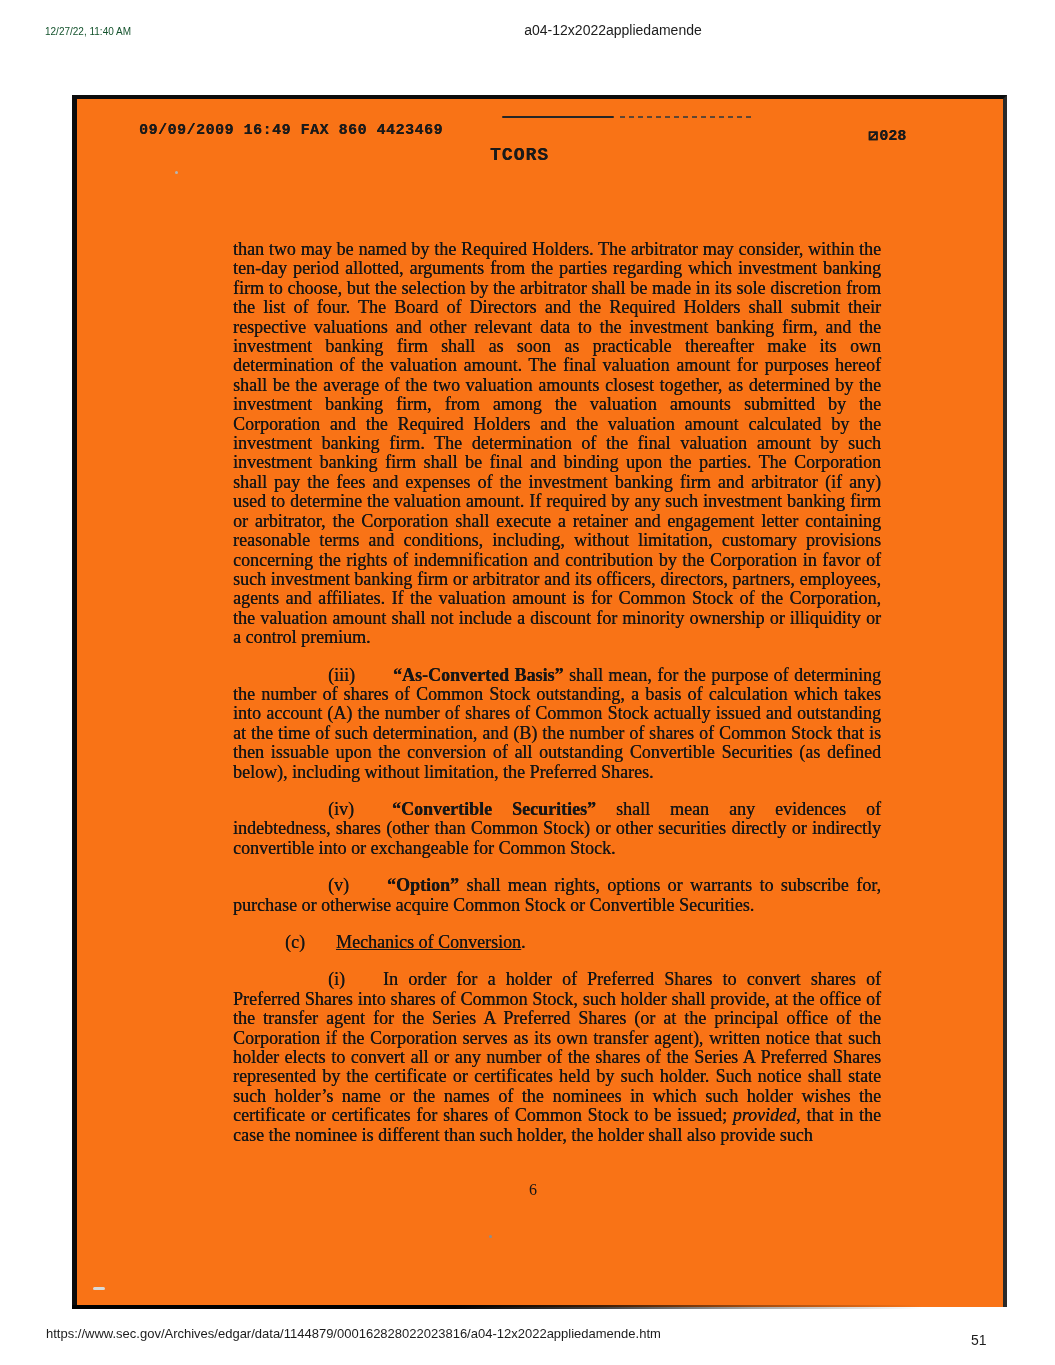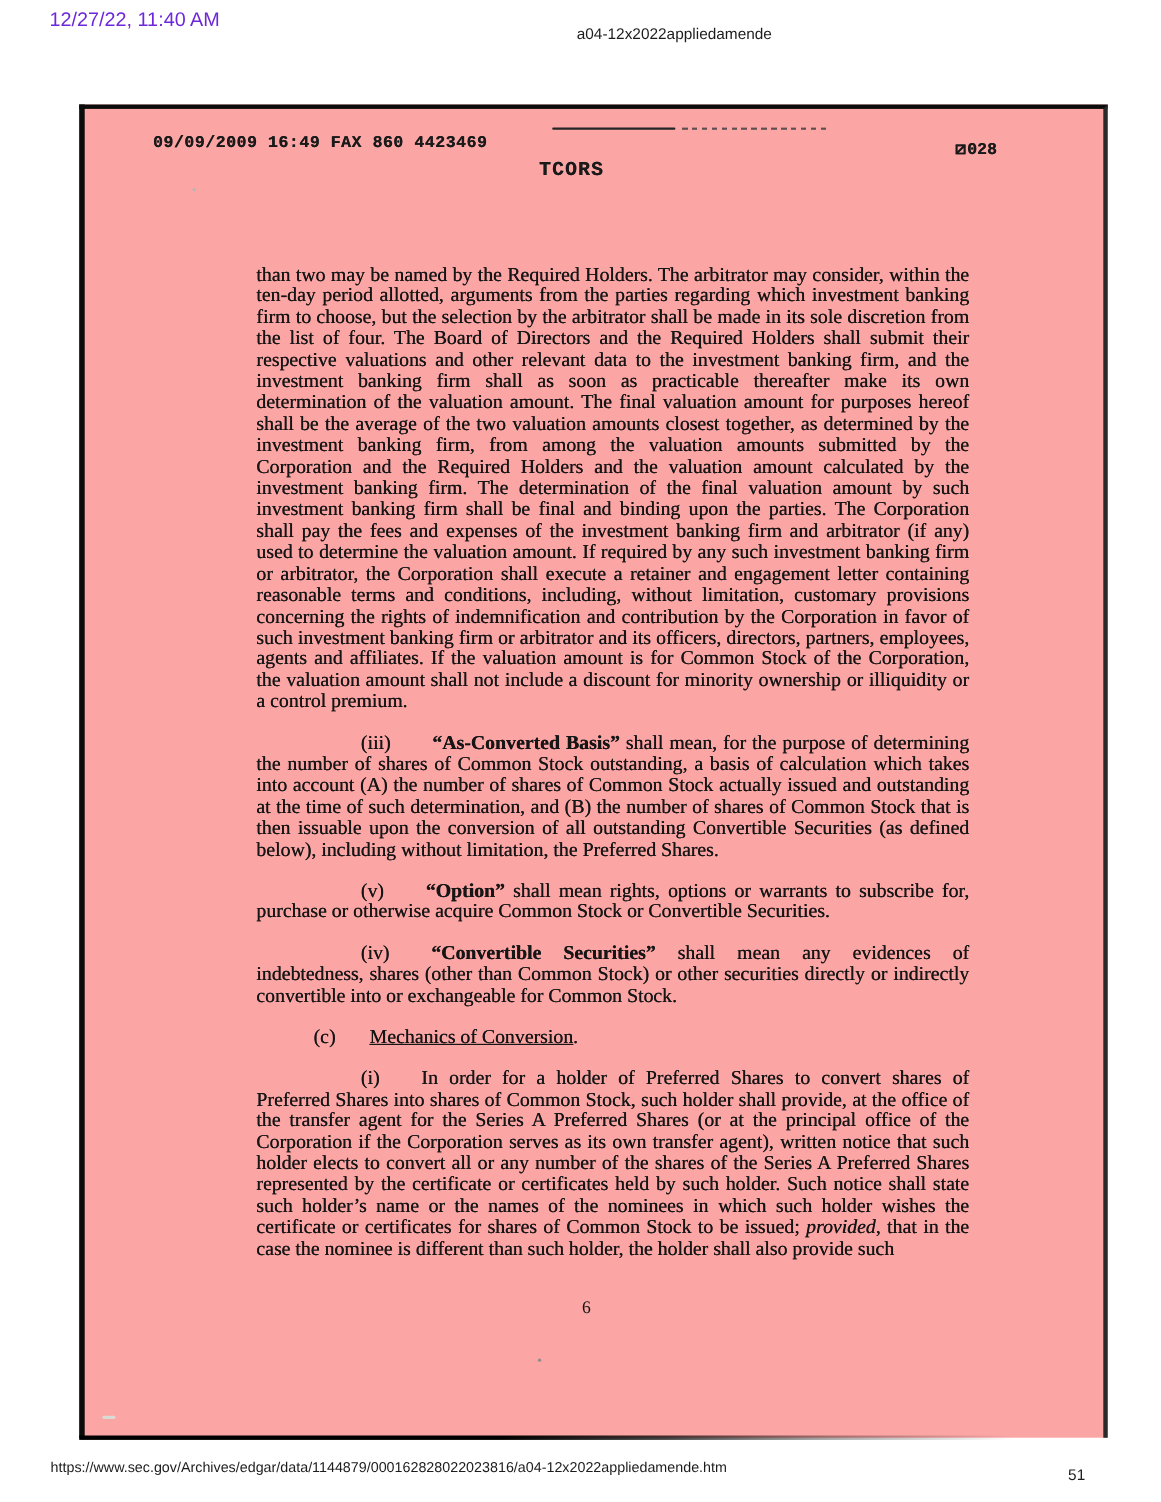--- a/index.html
+++ b/index.html
@@ -1,28 +1,28 @@
 <!DOCTYPE html>
 <html><head>
 <meta charset="utf-8">
 <style>
   * { margin:0; padding:0; box-sizing:border-box; }
   html,body { width:1055px; height:1365px; background:#ffffff; overflow:hidden; }
   body { position:relative; font-family:"Liberation Sans", sans-serif; color:#000; }
 
   
-  .print-datetime { position:absolute; left:45px; top:8px; font-size:18px; color:#6d28d9; }
+  .print-datetime { position:absolute; left:45px; top:26px; font-size:10px; color:#14532d; }
   .print-doc-title { position:absolute; left:613px; top:22px; transform:translateX(-50%); font-size:14px; color:#1c1c1c; white-space:nowrap; }
   .print-url { position:absolute; left:46px; top:1326px; font-size:13px; color:#1c1c1c;text-align:right; }
   .print-page-num { position:absolute; left:971px; top:1332px; font-size:14px; color:#1c1c1c; }
 
   
   .scan-page {
     position:absolute; left:72px; top:95px; width:935px; height:1212px;
-    background:#fca5a5;
+    background:#f97316;
     border-top:4px solid #0c0c0c;
     border-left:5px solid #0c0c0c;
     border-right:4px solid #2a2a2a;
     filter:blur(0.15px);
   }
   .page-bottom-line {
     position:absolute; left:-5px; bottom:-2px; height:4px; width:850px;
     background:linear-gradient(to right, #000 0%, #000 45%, rgba(0,0,0,.75) 62%, rgba(0,0,0,.35) 80%, rgba(0,0,0,0) 100%);
   }
 
@@ -90,23 +90,23 @@
       <i class="seg-solid"></i>
       <i class="seg-dash"></i>
     </div>
 
   <div class="doc-body">
 
     <p>than two may be named by the Required Holders. The arbitrator may consider, within the ten-day period allotted, arguments from the parties regarding which investment banking firm to choose, but the selection by the arbitrator shall be made in its sole discretion from the list of four. The Board of Directors and the Required Holders shall submit their respective valuations and other relevant data to the investment banking firm, and the investment banking firm shall as soon as practicable thereafter make its own determination of the valuation amount. The final valuation amount for purposes hereof shall be the average of the two valuation amounts closest together, as determined by the investment banking firm, from among the valuation amounts submitted by the Corporation and the Required Holders and the valuation amount calculated by the investment banking firm. The determination of the final valuation amount by such investment banking firm shall be final and binding upon the parties. The Corporation shall pay the fees and expenses of the investment banking firm and arbitrator (if any) used to determine the valuation amount. If required by any such investment banking firm or arbitrator, the Corporation shall execute a retainer and engagement letter containing reasonable terms and conditions, including, without limitation, customary provisions concerning the rights of indemnification and contribution by the Corporation in favor of such investment banking firm or arbitrator and its officers, directors, partners, employees, agents and affiliates. If the valuation amount is for Common Stock of the Corporation, the valuation amount shall not include a discount for minority ownership or illiquidity or a control premium.</p>
 
     <p class="ind"><span>(iii)</span><span class="tab"></span><b>“As-Converted Basis”</b><span> shall mean, for the purpose of determining the number of shares of Common Stock outstanding, a basis of calculation which takes into account (A) the number of shares of Common Stock actually issued and outstanding at the time of such determination, and (B) the number of shares of Common Stock that is then issuable upon the conversion of all outstanding Convertible Securities (as defined below), including without limitation, the Preferred Shares.</span></p>
 
+    <p class="ind"><span>(iv)</span><span class="tab"></span><b>“Convertible Securities”</b><span> shall mean any evidences of indebtedness, shares (other than Common Stock) or other securities directly or indirectly convertible into or exchangeable for Common Stock.</span></p>
+
     <p class="ind"><span>(v)</span><span class="tab"></span><b>“Option”</b><span> shall mean rights, options or warrants to subscribe for, purchase or otherwise acquire Common Stock or Convertible Securities.</span></p>
-
-    <p class="ind"><span>(iv)</span><span class="tab"></span><b>“Convertible Securities”</b><span> shall mean any evidences of indebtedness, shares (other than Common Stock) or other securities directly or indirectly convertible into or exchangeable for Common Stock.</span></p>
 
     <p class="sec"><span>(c)</span><span class="tab2"></span><span class="ul">Mechanics of Conversion</span><span>.</span></p>
 
     <p class="ind"><span>(i)</span><span class="tab"></span><span>In order for a holder of Preferred Shares to convert shares of Preferred Shares into shares of Common Stock, such holder shall provide, at the office of the transfer agent for the Series A Preferred Shares (or at the principal office of the Corporation if the Corporation serves as its own transfer agent), written notice that such holder elects to convert all or any number of the shares of the Series A Preferred Shares represented by the certificate or certificates held by such holder. Such notice shall state such holder’s name or the names of the nominees in which such holder wishes the certificate or certificates for shares of Common Stock to be issued; </span><i>provided</i><span>, that in the case the nominee is different than such holder, the holder shall also provide such</span></p>
 
   </div>
 
   <span class="folio">6</span>
 
   <span class="speck-1"></span>

